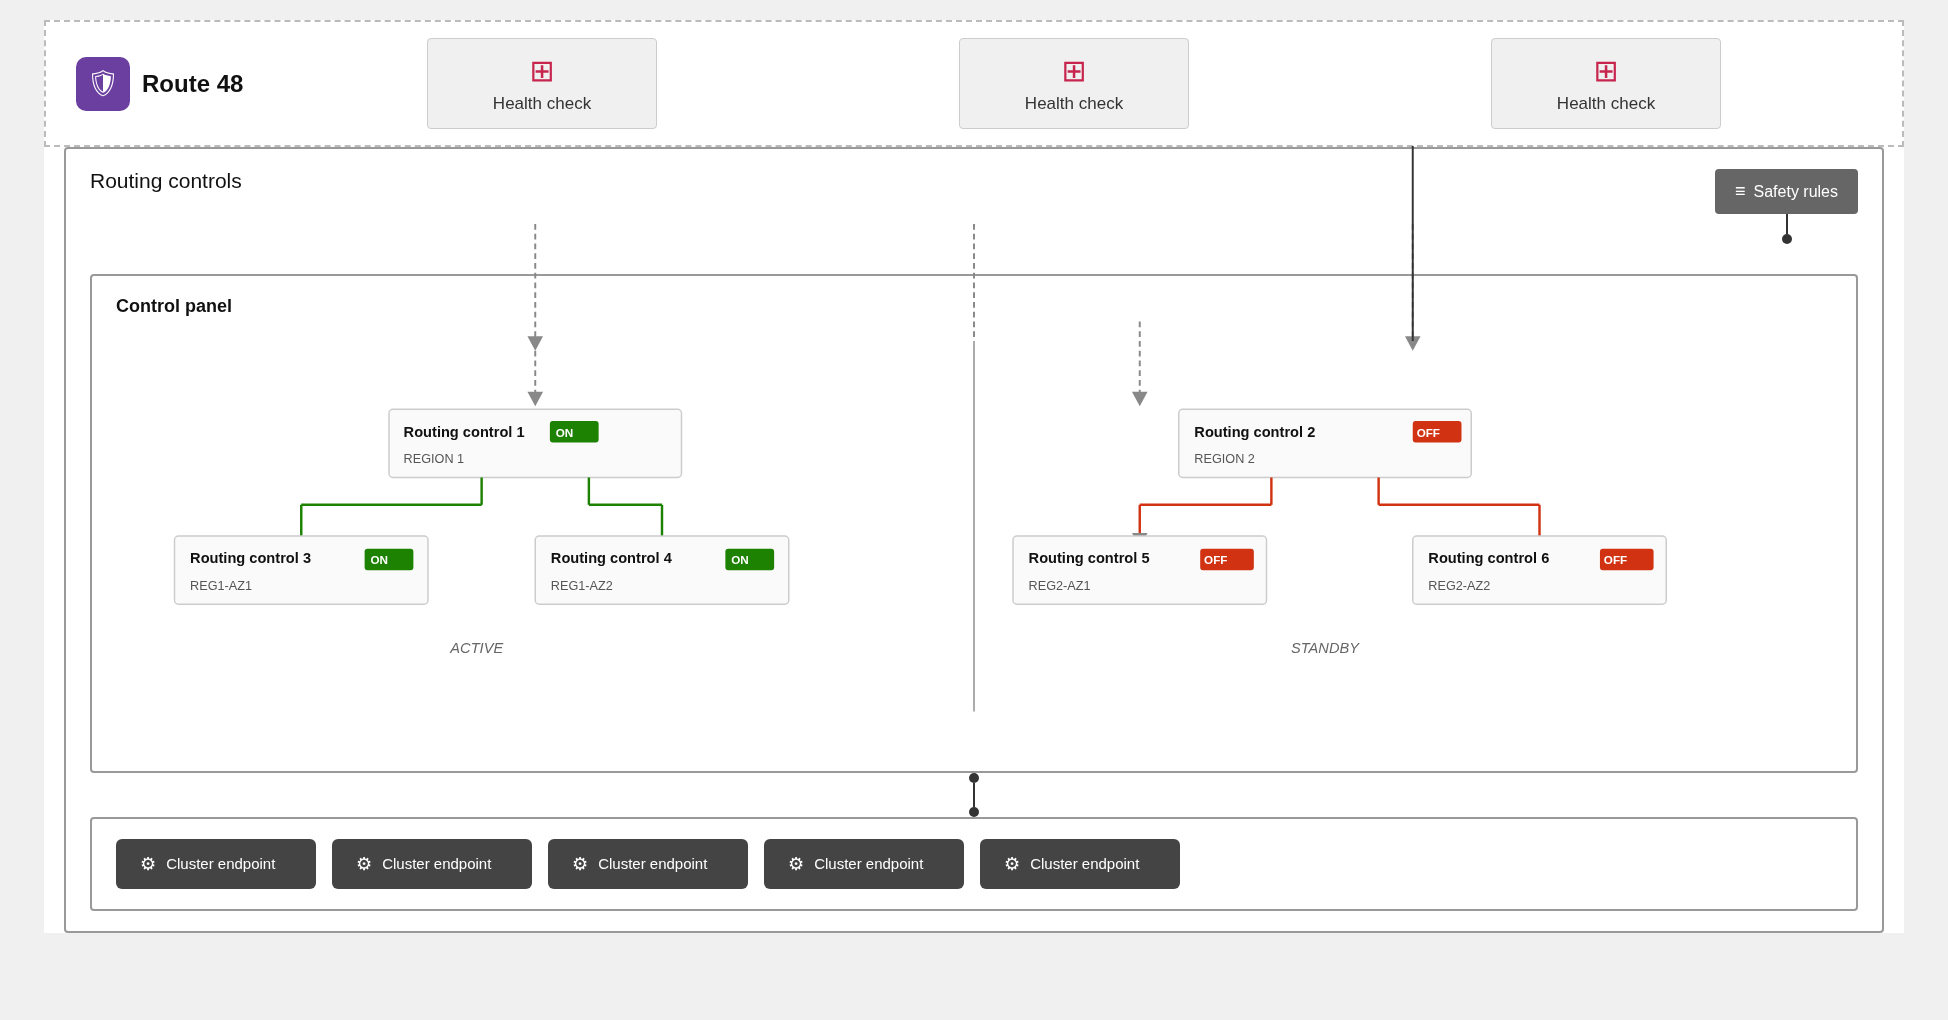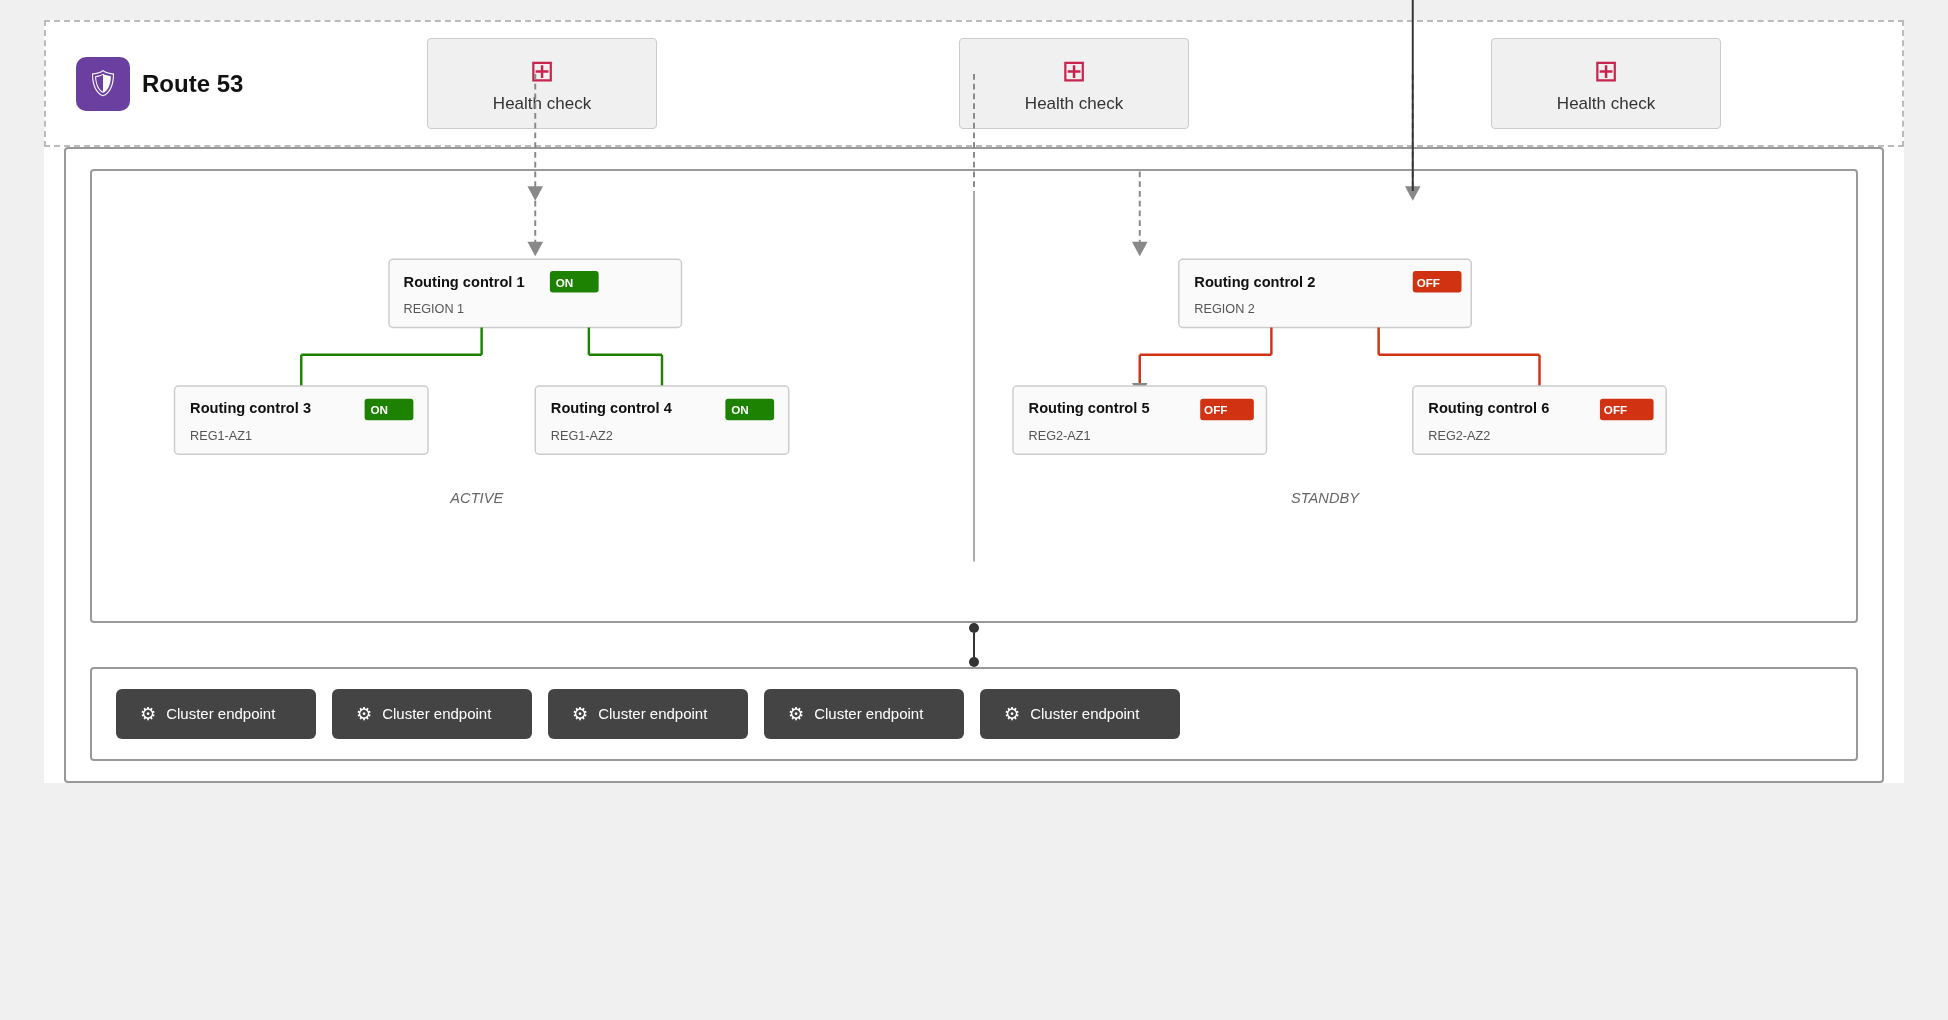--- a/index.html
+++ b/index.html
@@ -14,21 +14,21 @@
   </style>
 </head>
 <body>
 
 <div style="width:1860px; margin: 0 auto; background: #fff;">
 
   <div style="border: 2px dashed #bbb; padding: 16px 30px; display: flex; align-items: center; background: #fff;">
 
     <div style="display: flex; align-items: center; gap: 12px; min-width: 200px;">
       <div style="width: 54px; height: 54px; background: #6b3fa0; border-radius: 10px; display: flex; align-items: center; justify-content: center; color: white; font-size: 26px;">🛡</div>
-      <span style="font-size: 24px; font-weight: 600; color: #111;">Route 53</span>
+      <span style="font-size: 24px; font-weight: 600; color: #111;">Route 48</span>
     </div>
 
     <div style="flex: 1; display: flex; justify-content: space-around; align-items: center;">
 
       <div style="background: #f0f0f0; border: 1px solid #ccc; border-radius: 4px; padding: 14px 40px; display: flex; flex-direction: column; align-items: center; gap: 6px; min-width: 230px;">
         <div style="color: #c7254e; font-size: 30px;">⊞</div>
         <span style="font-size: 17px; color: #333;">Health check</span>
       </div>
 
       <div style="background: #f0f0f0; border: 1px solid #ccc; border-radius: 4px; padding: 14px 40px; display: flex; flex-direction: column; align-items: center; gap: 6px; min-width: 230px;">
@@ -39,23 +39,37 @@
       <div style="background: #f0f0f0; border: 1px solid #ccc; border-radius: 4px; padding: 14px 40px; display: flex; flex-direction: column; align-items: center; gap: 6px; min-width: 230px;">
         <div style="color: #c7254e; font-size: 30px;">⊞</div>
         <span style="font-size: 17px; color: #333;">Health check</span>
       </div>
 
     </div>
   </div>
 
   <div style="border: 2px solid #999; margin: 0 20px 20px 20px; border-radius: 4px; padding: 20px 24px; background: #fff; position: relative;">
 
+    <div style="display: flex; justify-content: space-between; align-items: flex-start; margin-bottom: 30px;">
+      <span style="font-size: 21px; font-weight: 500; color: #111;">Routing controls</span>
+
+      <div style="display: flex; flex-direction: column; align-items: center; gap: 0;">
+        <button style="background: #666; color: white; border: none; padding: 12px 20px; border-radius: 4px; font-size: 16px; cursor: pointer; display: flex; align-items: center; gap: 8px;">
+          <span style="font-size: 18px;">≡</span>
+          <span>Safety rules</span>
+        </button>
+
+        <div style="width: 2px; height: 20px; background: #333;"></div>
+        <div style="width: 10px; height: 10px; background: #333; border-radius: 50%;"></div>
+      </div>
+    </div>
 
     <div style="border: 2px solid #999; border-radius: 4px; padding: 20px 24px; background: #fff; margin-bottom: 0;">
 
+      <div style="font-size: 18px; font-weight: 700; color: #111; margin-bottom: 24px;">Control panel</div>
 
       <svg viewBox="0 0 1760 420" width="100%" style="overflow: visible; display: block;">
 
         <line x1="430" y1="-120" x2="430" y2="0" stroke="#888" stroke-width="2" stroke-dasharray="6,4"></line>
         <polygon points="422,-5 438,-5 430,10" fill="#888"></polygon>
 
         <line x1="880" y1="-120" x2="880" y2="0" stroke="#888" stroke-width="2" stroke-dasharray="6,4"></line>
 
         <line x1="1330" y1="-120" x2="1330" y2="0" stroke="#888" stroke-width="2" stroke-dasharray="6,4"></line>
         <polygon points="1322,-5 1338,-5 1330,10" fill="#888"></polygon>

